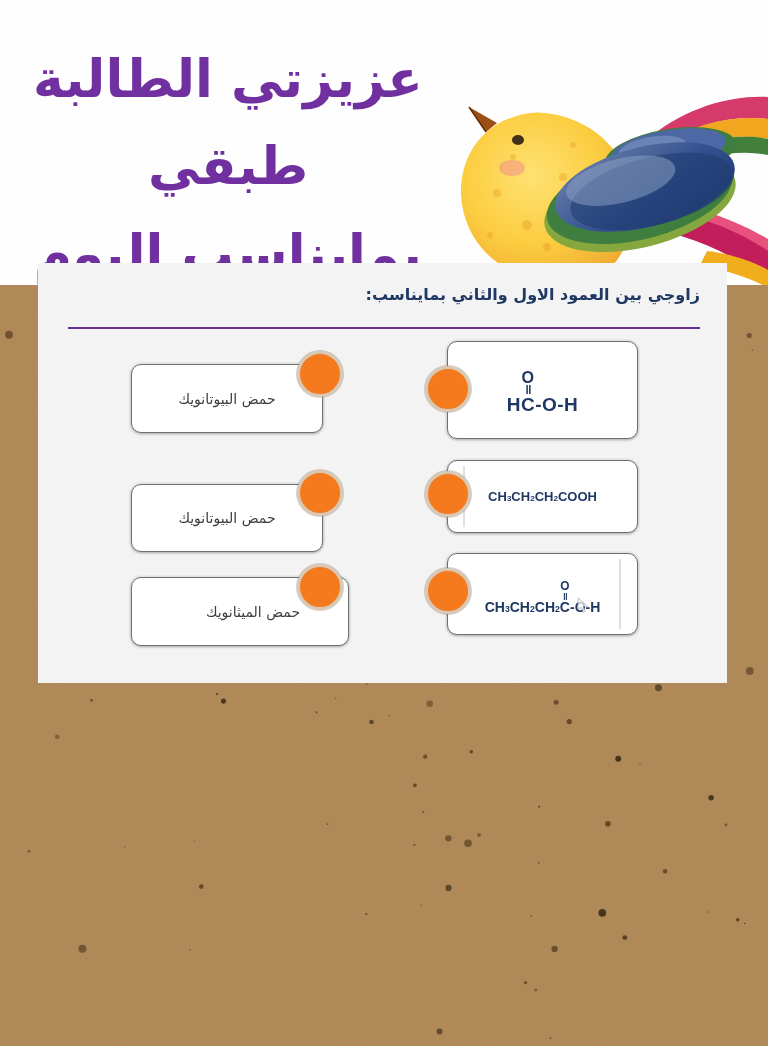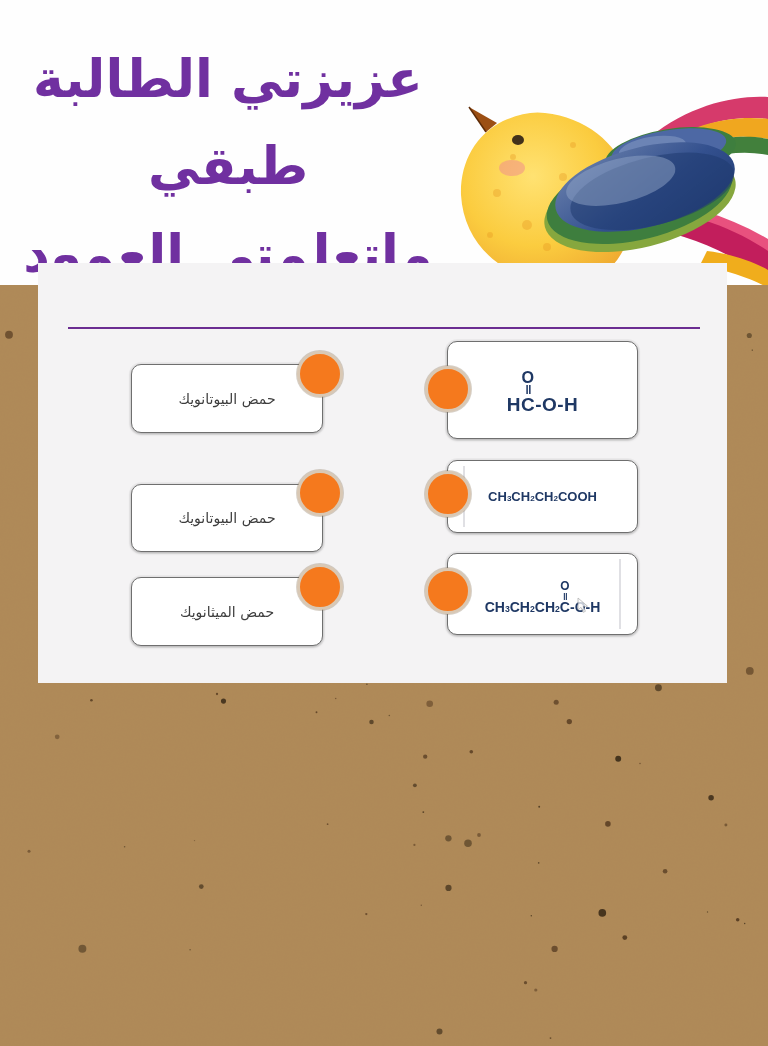--- a/index.html
+++ b/index.html
@@ -15,21 +15,21 @@
   
   .panel{position:absolute;left:38px;top:263px;width:689px;height:420px;background:var(--panel,#f4f3f4);}
   .ex-title{position:absolute;right:27px;top:22px;direction:rtl;white-space:nowrap;
     color:var(--exercise-title,#1f3864);font-size:16px;font-weight:bold;}
   .divider{position:absolute;left:30px;right:27px;top:64px;border-top:2px solid var(--divider,#6b2d91);}
   
   .card{position:absolute;background:#ffffff;border:1px solid var(--box-border,#6f6f6f);border-radius:10px;
     box-shadow:0 1px 3px rgba(0,0,0,.28),0 0 0 2px rgba(0,0,0,.03);
     display:flex;align-items:center;justify-content:center;}
   .left-card{left:93px;width:190px;margin-top:23px;}
-  .lc1{top:78px;height:67px;} .lc2{top:198px;height:66px;} .lc3{top:291px;height:67px;}
+  .lc1{top:78px;height:67px;} .lc2{top:198px;height:66px;} .lc3{top:291px;height:67px;padding-left:26px;}
   .right-card{left:409px;width:189px;}
   .rc1{top:78px;height:96px;} .rc2{top:197px;height:71px;} .rc3{top:290px;height:80px;}
   .term-label{direction:rtl;color:var(--label-dark,#3d3d3d);font-size:14px;}
   .vline{position:absolute;top:5px;bottom:5px;width:2px;background:#e0e0e4;}
   .vline.vl-left{left:15px;} .vline.vl-right{right:16px;}
   
   .chem{display:flex;align-items:baseline;justify-content:center;
     font-family:"Liberation Sans","DejaVu Sans",sans-serif;font-weight:bold;
     color:var(--formula-navy,#1f3864);white-space:nowrap;}
   .chem sub{font-size:62%;line-height:0;vertical-align:-0.25em;}
@@ -158,21 +158,21 @@
         <circle cx="248.9" cy="361.6" r="1.01" fill="#52381f" opacity="0.85"></circle>
         <circle cx="448.4" cy="838.3" r="3.16" fill="#3a2b18" opacity="0.54"></circle>
         <circle cx="159.2" cy="599.4" r="1.32" fill="#3a2b18" opacity="0.66"></circle>
         <circle cx="283.9" cy="294.8" r="0.70" fill="#52381f" opacity="0.64"></circle>
       </g>
   </svg>
 
   <div class="header-band">
     <div class="headline">
       <div>عزيزتي الطالبة طبقي</div>
-      <div>ماتعلمتي العمود</div>
+      <div>بمايناسب اليوم</div>
     </div>
 
     <svg class="bird" viewBox="0 0 313 210" xmlns="http://www.w3.org/2000/svg">
       <defs>
         <radialGradient id="bodyGrad" cx="42%" cy="38%" r="75%">
           <stop offset="0%" stop-color="#ffe272"></stop>
           <stop offset="55%" stop-color="#fbcc3f"></stop>
           <stop offset="100%" stop-color="#eda52f"></stop>
         </radialGradient>
         <linearGradient id="wingGrad" x1="0" y1="0" x2="1" y2="1">
@@ -221,20 +221,21 @@
       </g>
 
       <path d="M14,32 L31,57 L42,48 Z" fill="#9c4f14"></path>
       <path d="M14,32 L31,57" stroke="#5e2c08" stroke-width="1.5" fill="none"></path>
       <ellipse cx="63" cy="65" rx="6" ry="5" fill="#42311a"></ellipse>
       <ellipse cx="57" cy="93" rx="13" ry="8" fill="#f0908a" opacity="0.55"></ellipse>
     </svg>
   </div>
 
   <div class="panel">
+    <div class="ex-title">زاوجي بين العمود الاول والثاني بمايناسب:</div>
     <div class="divider"></div>
 
     <div class="card left-card lc1">
       <span class="term-label">حمض البيوتانويك</span>
     </div>
     <div class="card left-card lc2">
       <span class="term-label">حمض البيوتانويك</span>
     </div>
     <div class="card left-card lc3">
       <span class="term-label">حمض الميثانويك</span>

